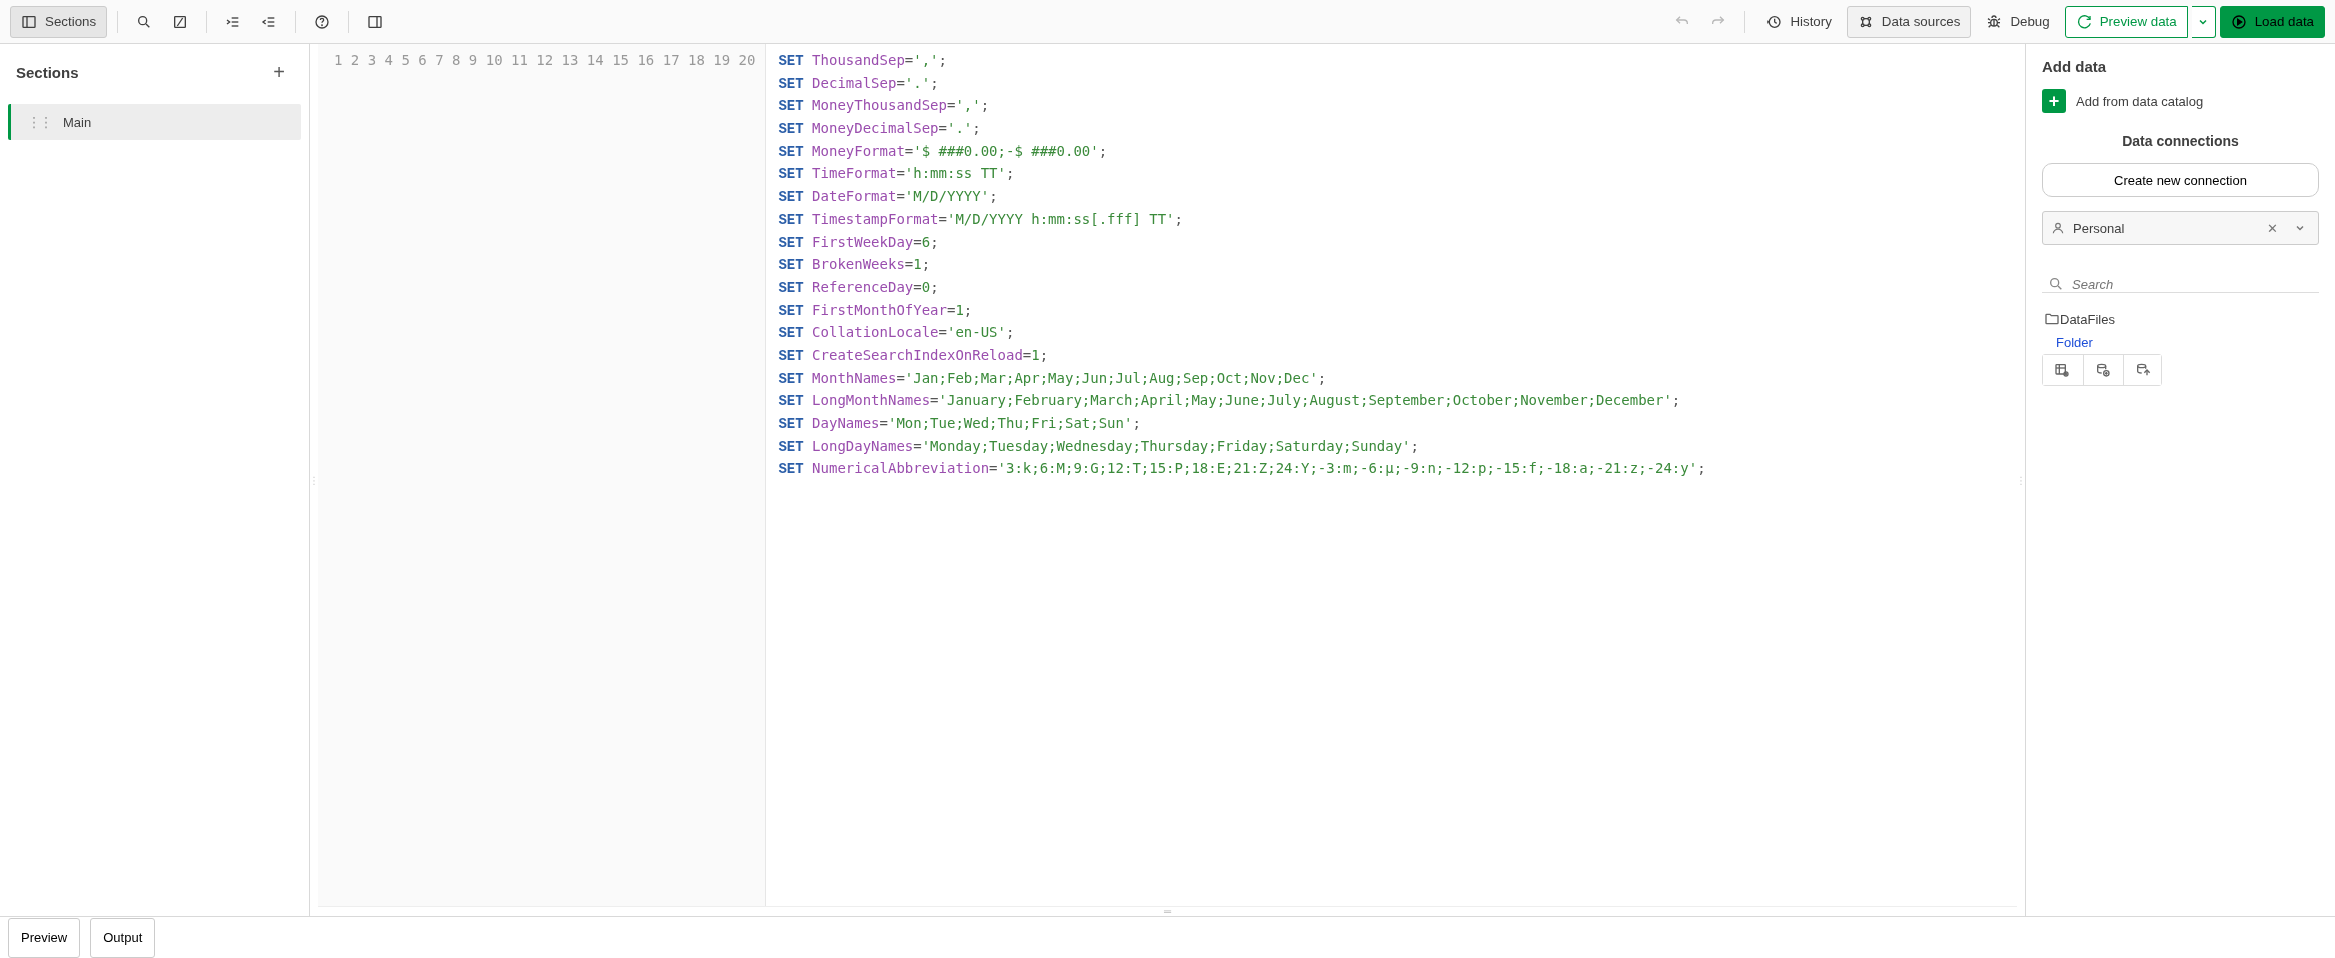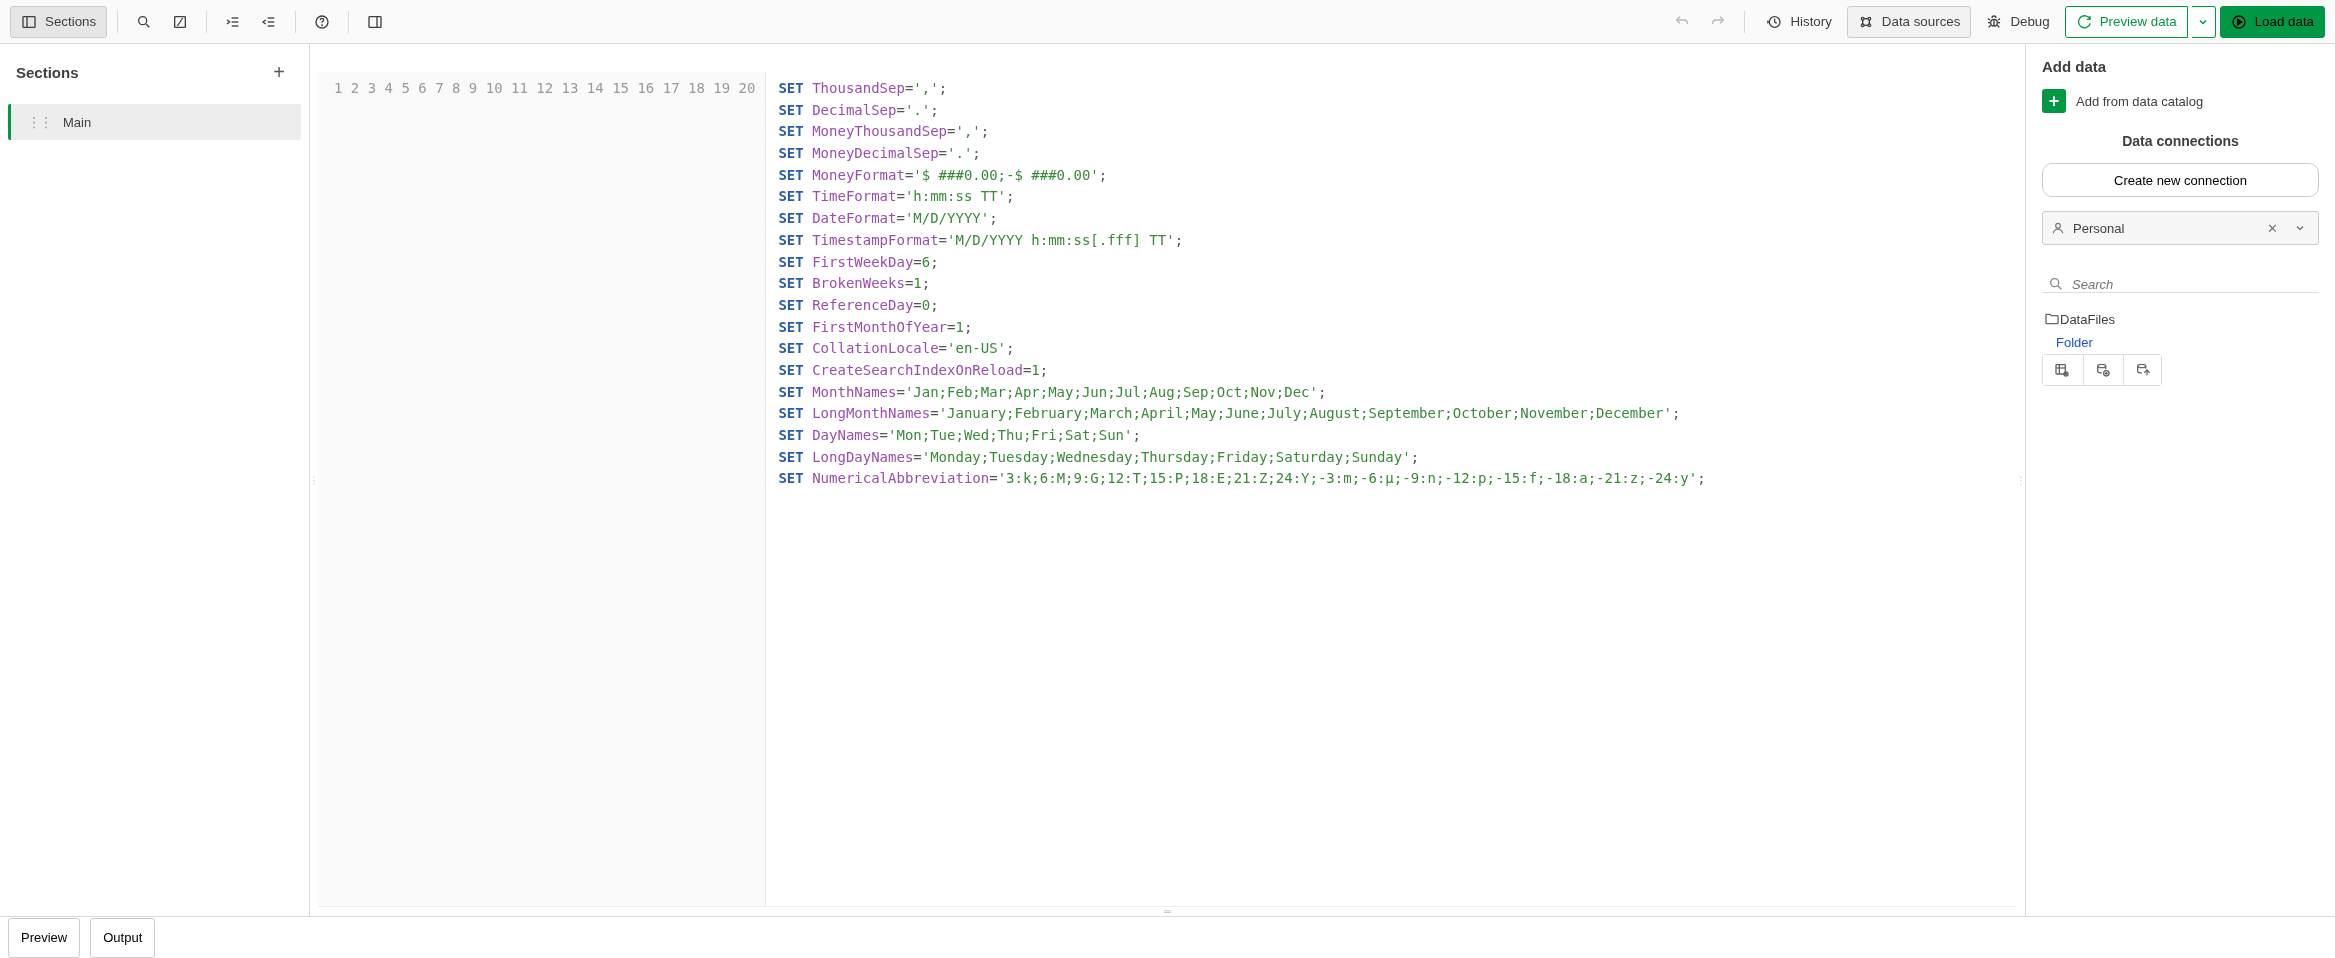--- a/index.html
+++ b/index.html
@@ -23,24 +23,24 @@
   
   
   .sections-panel { width: 310px; border-right:1px solid #d9d9d9; display:flex; flex-direction:column; background:#fff;}
   .sections-header { display:flex; align-items:center; justify-content:space-between; padding: 14px 16px; font-size:15px; font-weight:600;}
   .add-sec-btn { width:28px; height:28px; display:flex; align-items:center; justify-content:center; border:none; background:transparent; cursor:pointer; color:#595959; font-size:20px;}
   .section-item { display:flex; align-items:center; gap:12px; padding:10px 16px; background:#ededed; border-left:3px solid #009845; margin:4px 8px 4px 8px; border-radius:2px;}
   .drag-dots { color:#999; font-size:14px; letter-spacing:-2px;}
   
   
   .editor-wrap { flex:1; display:flex; flex-direction:column; min-width:0;}
-  .editor { flex:1; display:flex; font-family: "Consolas", "Monaco", monospace; font-size:14px; overflow:hidden; background:#fff;margin-top:28px;}
+  .editor { flex:1; display:flex; font-family: "Consolas", "Monaco", monospace; font-size:14px; overflow:hidden; background:#fff;}
   .gutter { background:#fafafa; color:#999; text-align:right; padding:6px 10px 6px 16px; border-right:1px solid #e6e6e6; user-select:none; line-height:1.55;}
   .code { padding:6px 12px; white-space:pre; line-height:1.55; flex:1; overflow:auto;}
-  .kw { color:#2b5ea8; font-weight:bold;}
+  .kw { color:#2b5ea8; font-weight:bold;font-family:Liberation Mono, monospace;}
   .vn { color:#9a4eae;}
   .str { color:#3a8a3a;}
   .num { color:#3a8a3a;}
   .pn { color:#555;}
   .bottom-grip { height:10px; display:flex; align-items:center; justify-content:center; border-top:1px solid #eee; color:#bbb; font-size:10px;}
   
   
   .data-panel { width: 310px; border-left:1px solid #d9d9d9; padding:14px 16px; display:flex; flex-direction:column; gap:14px;}
   .dp-heading { font-size:15px; font-weight:600; }
   .dp-subheading { font-size:14px; font-weight:600; margin-top:6px;text-align:center;}

